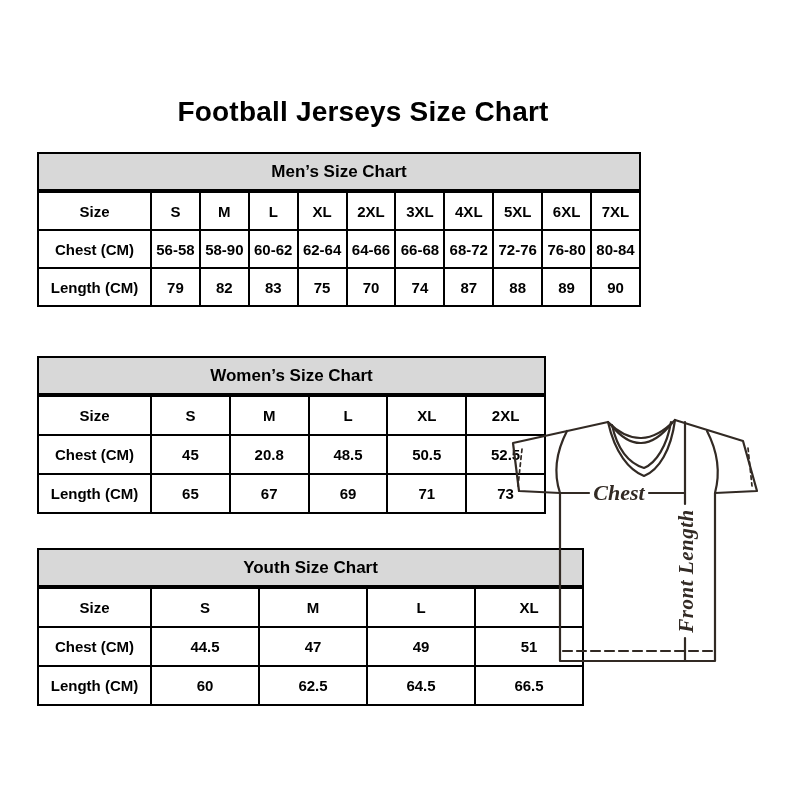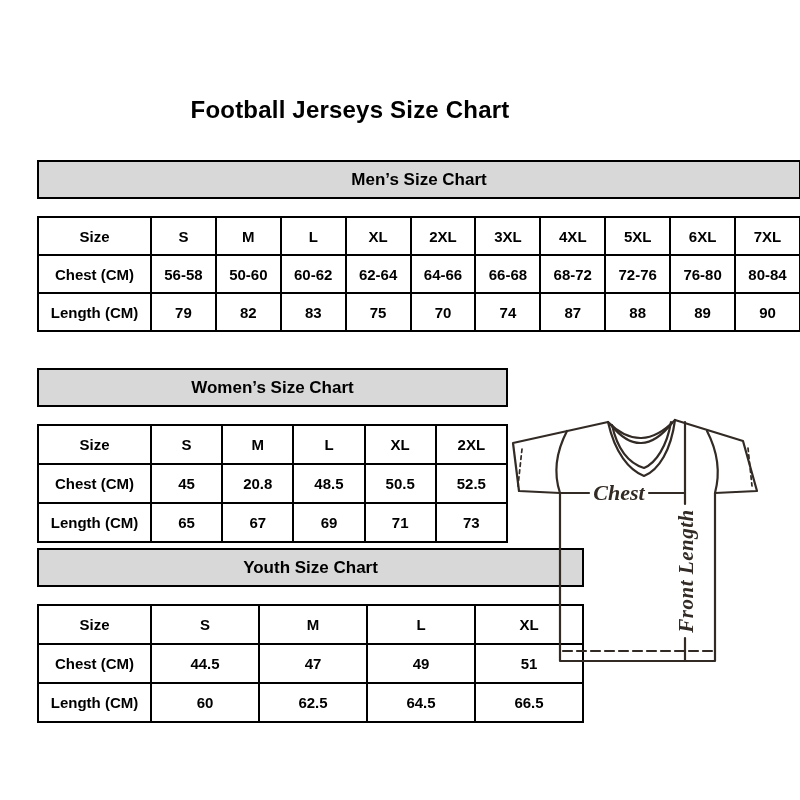--- a/index.html
+++ b/index.html
@@ -2,39 +2,39 @@
 <html><head>
 <meta charset="utf-8">
 <style>
   html,body{margin:0;padding:0;}
   body{
     width:800px;height:800px;background:#ffffff;
     font-family:"Liberation Sans",sans-serif;color:#000;
     position:relative;overflow:hidden;
   }
   .page-title{
-    position:absolute;top:96px;left:0;width:700px;
-    text-align:center;font-size:24px;font-weight:bold;letter-spacing:.2px;
+    position:absolute;top:96px;left:13px;width:700px;
+    text-align:center;font-size:28px;font-weight:bold;letter-spacing:.2px;
   }
   .size-table{position:absolute;}
   .t-header{
     box-sizing:border-box;height:39px;border:2px solid #000;background:#d8d8d8;
     display:flex;align-items:center;justify-content:center;
     font-size:17px;font-weight:bold;
   }
   .size-table table{
-    border-collapse:collapse;table-layout:fixed;width:100%;margin-top:17px;
+    border-collapse:collapse;table-layout:fixed;width:100%;margin-top:0;
   }
   .size-table td{
     border:2px solid #000;text-align:center;vertical-align:middle;
     font-weight:bold;font-size:15px;padding:0;
   }
-  #men-table{left:37px;top:160px;width:764px;border-radius:20px;}
+  #men-table{left:37px;top:152px;width:604px;border-radius:20px;}
   #men-table tr{height:38px;}
-  #women-table{left:37px;top:368px;width:471px;}
+  #women-table{left:37px;top:356px;width:509px;}
   #women-table tr{height:39px;}
   #youth-table{left:37px;top:548px;width:547px;}
   #youth-table tr{height:39px;}
   col.c-label{width:113px;}
   .jersey-wrap{position:absolute;left:505px;top:408px;width:263px;height:260px;}
   .jersey-wrap svg{display:block;}
   .measure-label{
     font-family:"Liberation Serif",serif;font-style:italic;font-weight:bold;
     fill:#322a24;
   }
@@ -72,21 +72,21 @@
           <td>2XL</td>
           <td>3XL</td>
           <td>4XL</td>
           <td>5XL</td>
           <td>6XL</td>
           <td>7XL</td>
         </tr>
         <tr>
           <td>Chest (CM)</td>
           <td>56-58</td>
-          <td>50-60</td>
+          <td>58-90</td>
           <td>60-62</td>
           <td>62-64</td>
           <td>64-66</td>
           <td>66-68</td>
           <td>68-72</td>
           <td>72-76</td>
           <td>76-80</td>
           <td>80-84</td>
         </tr>
         <tr>

